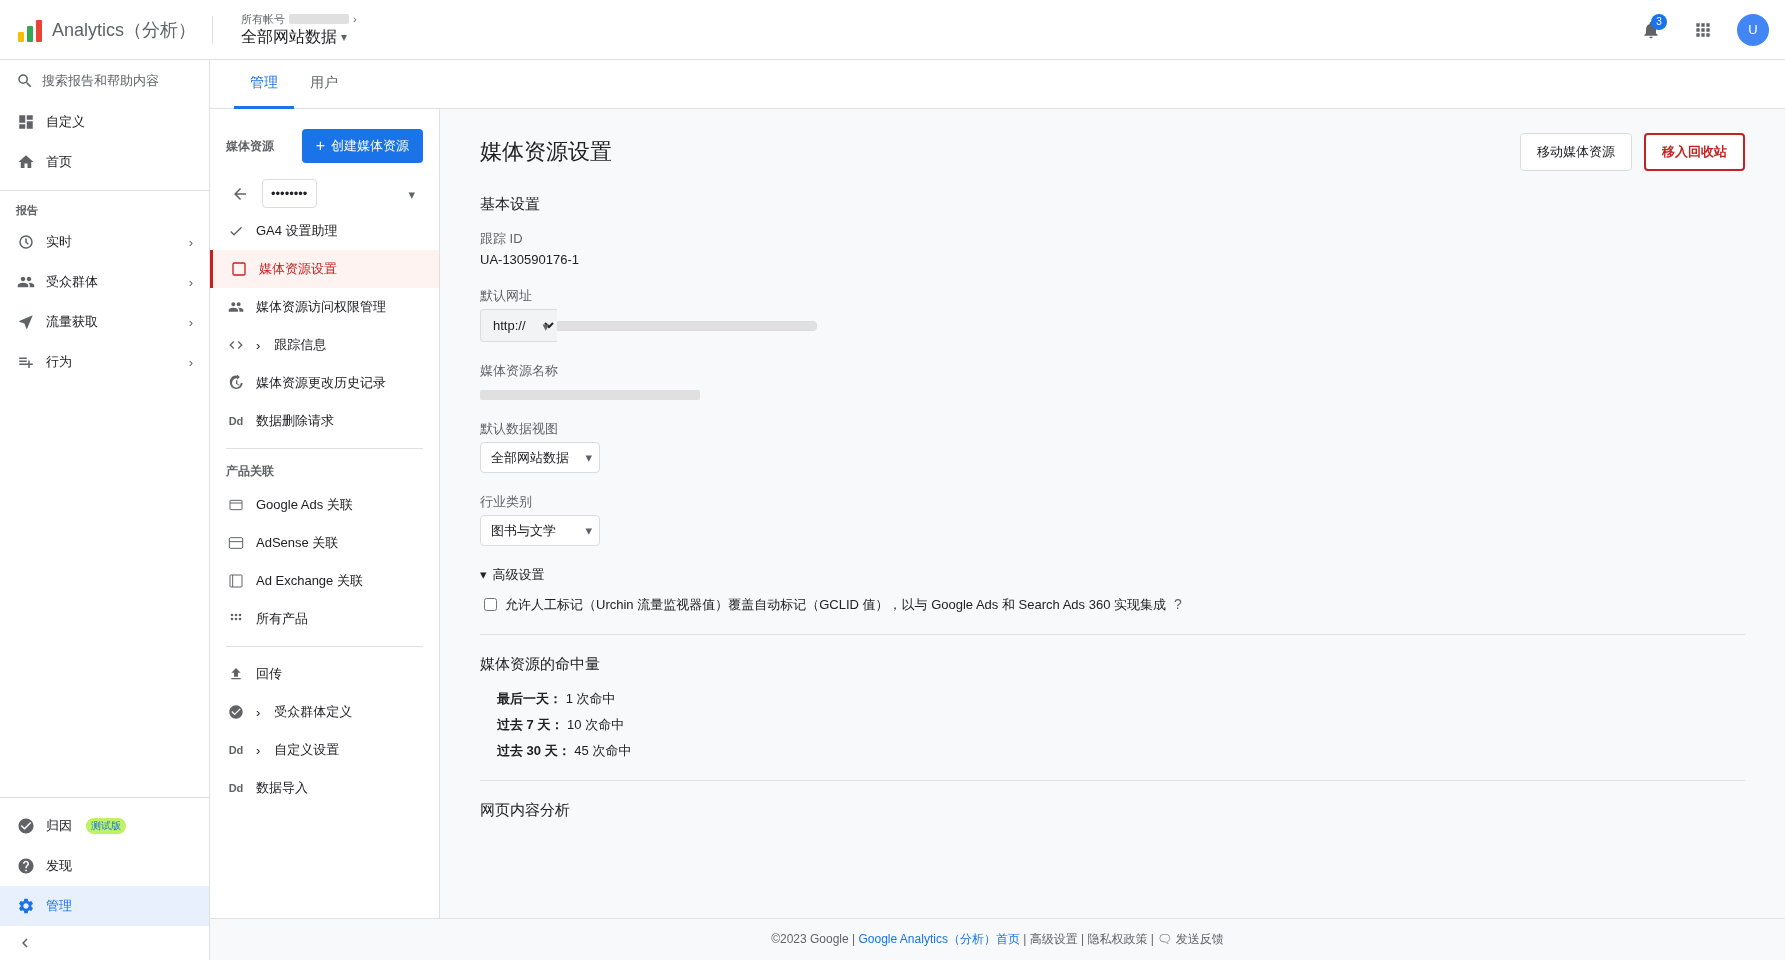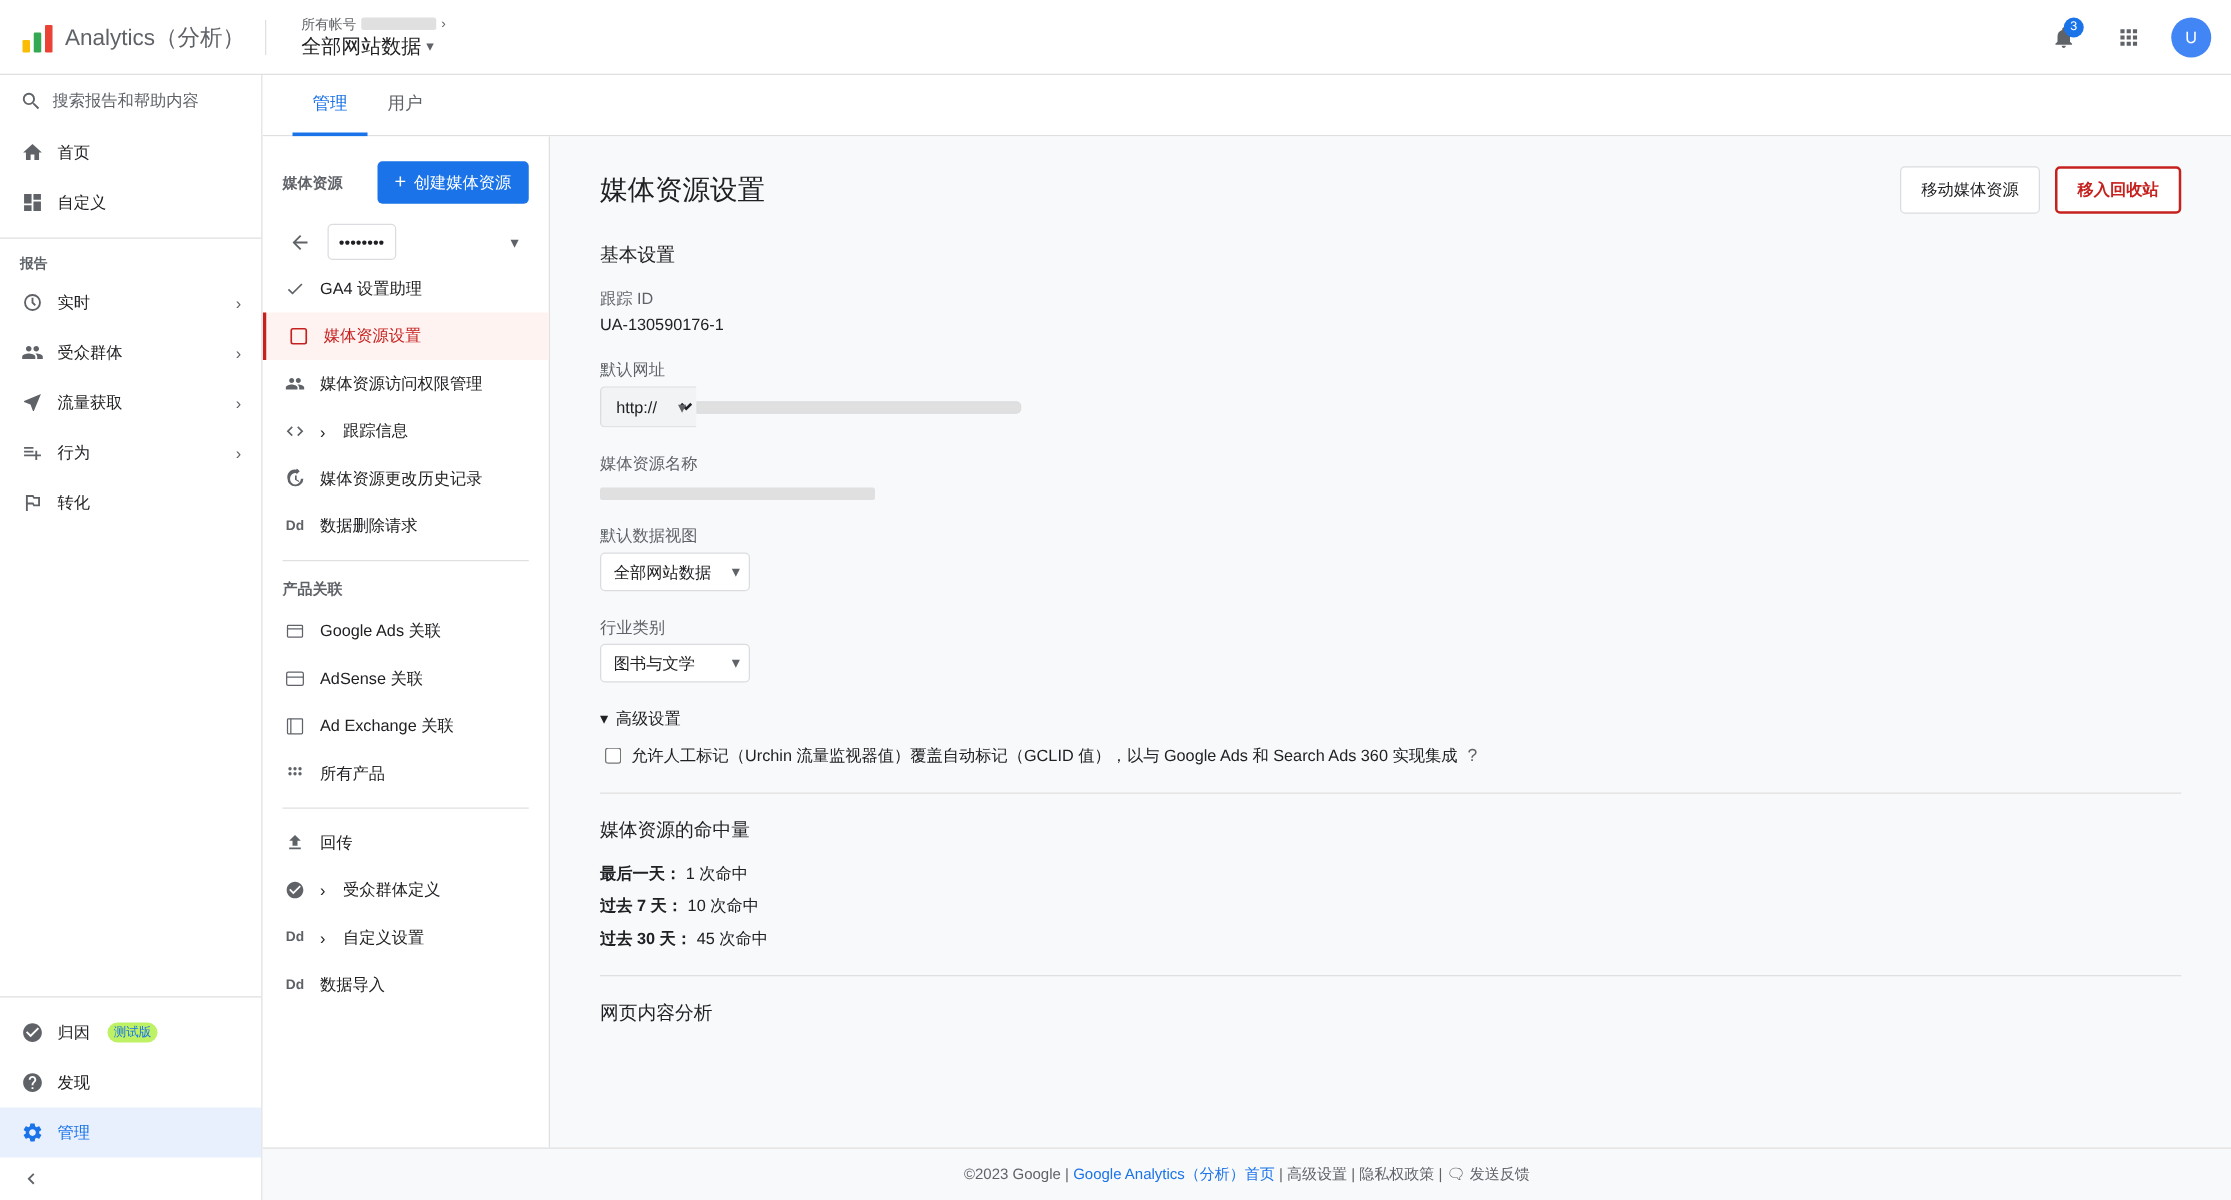--- a/index.html
+++ b/index.html
@@ -99,21 +99,21 @@
     .select-wrapper::after { content: '▾'; position: absolute; right: 8px; top: 50%; transform: translateY(-50%); color: #5f6368; pointer-events: none; }
 
     .advanced-section { margin: 20px 0; }
     .advanced-toggle { display: flex; align-items: center; gap: 6px; cursor: pointer; font-size: 13px; color: #202124; font-weight: 500; margin-bottom: 12px; }
     .advanced-content { padding-left: 4px; }
     .checkbox-row { display: flex; align-items: flex-start; gap: 8px; }
     .checkbox-row input[type=checkbox] { margin-top: 2px; flex-shrink: 0; }
     .checkbox-label { font-size: 13px; color: #202124; }
 
     .hits-section { margin: 20px 0; }
-    .hits-item { margin-bottom: 8px; font-size: 13px; }
+    .hits-item { margin-bottom: 8px; font-size: 13px; margin-left: 17px; }
     .hits-item strong { font-weight: 600; }
 
     .enhanced-link-section { margin: 20px 0; }
     .enhanced-desc { font-size: 13px; color: #5f6368; margin-bottom: 12px; }
     .enhanced-link { color: #1a73e8; cursor: pointer; text-decoration: none; }
     .toggle-row { display: flex; align-items: center; gap: 8px; }
     .toggle-switch { width: 36px; height: 18px; background: #dadce0; border-radius: 10px; position: relative; cursor: pointer; }
     .toggle-switch.off .toggle-knob { left: 2px; }
     .toggle-knob { position: absolute; top: 2px; left: 2px; width: 14px; height: 14px; background: #fff; border-radius: 50%; box-shadow: 0 1px 3px rgba(0,0,0,0.3); transition: left 0.2s; }
     .toggle-label { font-size: 13px; color: #202124; }
@@ -174,32 +174,32 @@
     <div class="sidebar-search">
       <svg width="18" height="18" viewBox="0 0 24 24" fill="#5f6368">
         <path d="M15.5 14h-.79l-.28-.27A6.471 6.471 0 0 0 16 9.5 6.5 6.5 0 1 0 9.5 16c1.61 0 3.09-.59 4.23-1.57l.27.28v.79l5 4.99L20.49 19l-4.99-5zm-6 0C7.01 14 5 11.99 5 9.5S7.01 5 9.5 5 14 7.01 14 9.5 11.99 14 9.5 14z"></path>
       </svg>
       <span style="font-size:13px; color:#5f6368;">搜索报告和帮助内容</span>
     </div>
 
     <div class="sidebar-item">
       <div class="item-icon">
         <svg width="18" height="18" viewBox="0 0 24 24" fill="#5f6368">
+            <path d="M3 13h8V3H3v10zm0 8h8v-6H3v6zm10 0h8V11h-8v10zm0-18v6h8V3h-8z"></path>
+          </svg>
+      </div>
+      <span>自定义</span>
+    </div>
+    <div class="sidebar-item">
+      <div class="item-icon">
+        <svg width="18" height="18" viewBox="0 0 24 24" fill="#5f6368">
             <path d="M10 20v-6h4v6h5v-8h3L12 3 2 12h3v8z"></path>
           </svg>
       </div>
       <span>首页</span>
-    </div>
-    <div class="sidebar-item">
-      <div class="item-icon">
-        <svg width="18" height="18" viewBox="0 0 24 24" fill="#5f6368">
-            <path d="M3 13h8V3H3v10zm0 8h8v-6H3v6zm10 0h8V11h-8v10zm0-18v6h8V3h-8z"></path>
-          </svg>
-      </div>
-      <span>自定义</span>
     </div>
 
     <div class="sidebar-divider"></div>
     <span style="padding: 4px 16px; font-size:11px; color:#5f6368; font-weight:600;">报告</span>
 
     <div class="sidebar-item">
       <div class="item-icon">
         <svg width="18" height="18" viewBox="0 0 24 24" fill="#5f6368">
             <circle cx="12" cy="12" r="8" fill="none" stroke="#5f6368" stroke-width="2"></circle>
             <path d="M12 7v5l3 3" stroke="#5f6368" stroke-width="2" fill="none"></path>
@@ -227,28 +227,20 @@
       <span style="margin-left:auto; color:#5f6368;">›</span>
     </div>
     <div class="sidebar-item">
       <div class="item-icon">
         <svg width="18" height="18" viewBox="0 0 24 24" fill="#5f6368">
             <path d="M13 10H3v2h10v-2zm0-4H3v2h10V6zm4 8v-4h-2v4h-4v2h4v4h2v-4h4v-2h-4zm-14 2h8v-2H3v2z"></path>
           </svg>
       </div>
       <span>行为</span>
       <span style="margin-left:auto; color:#5f6368;">›</span>
-    </div>
-    <div class="sidebar-item">
-      <div class="item-icon">
-        <svg width="18" height="18" viewBox="0 0 24 24" fill="#5f6368">
-            <path d="M14 6l-1-2H5v17h2v-7h5l1 2h7V6h-6zm4 8h-4l-1-2H7V6h5l1 2h5v6z"></path>
-          </svg>
-      </div>
-      <span>转化</span>
     </div>
 
     <div class="sidebar-divider" style="margin-top:auto;"></div>
 
     <div class="sidebar-item">
       <div class="item-icon">
         <svg width="18" height="18" viewBox="0 0 24 24" fill="#5f6368">
             <path d="M12 2C6.48 2 2 6.48 2 12s4.48 10 10 10 10-4.48 10-10S17.52 2 12 2zm-2 15l-5-5 1.41-1.41L10 14.17l7.59-7.59L19 8l-9 9z"></path>
           </svg>
       </div>

